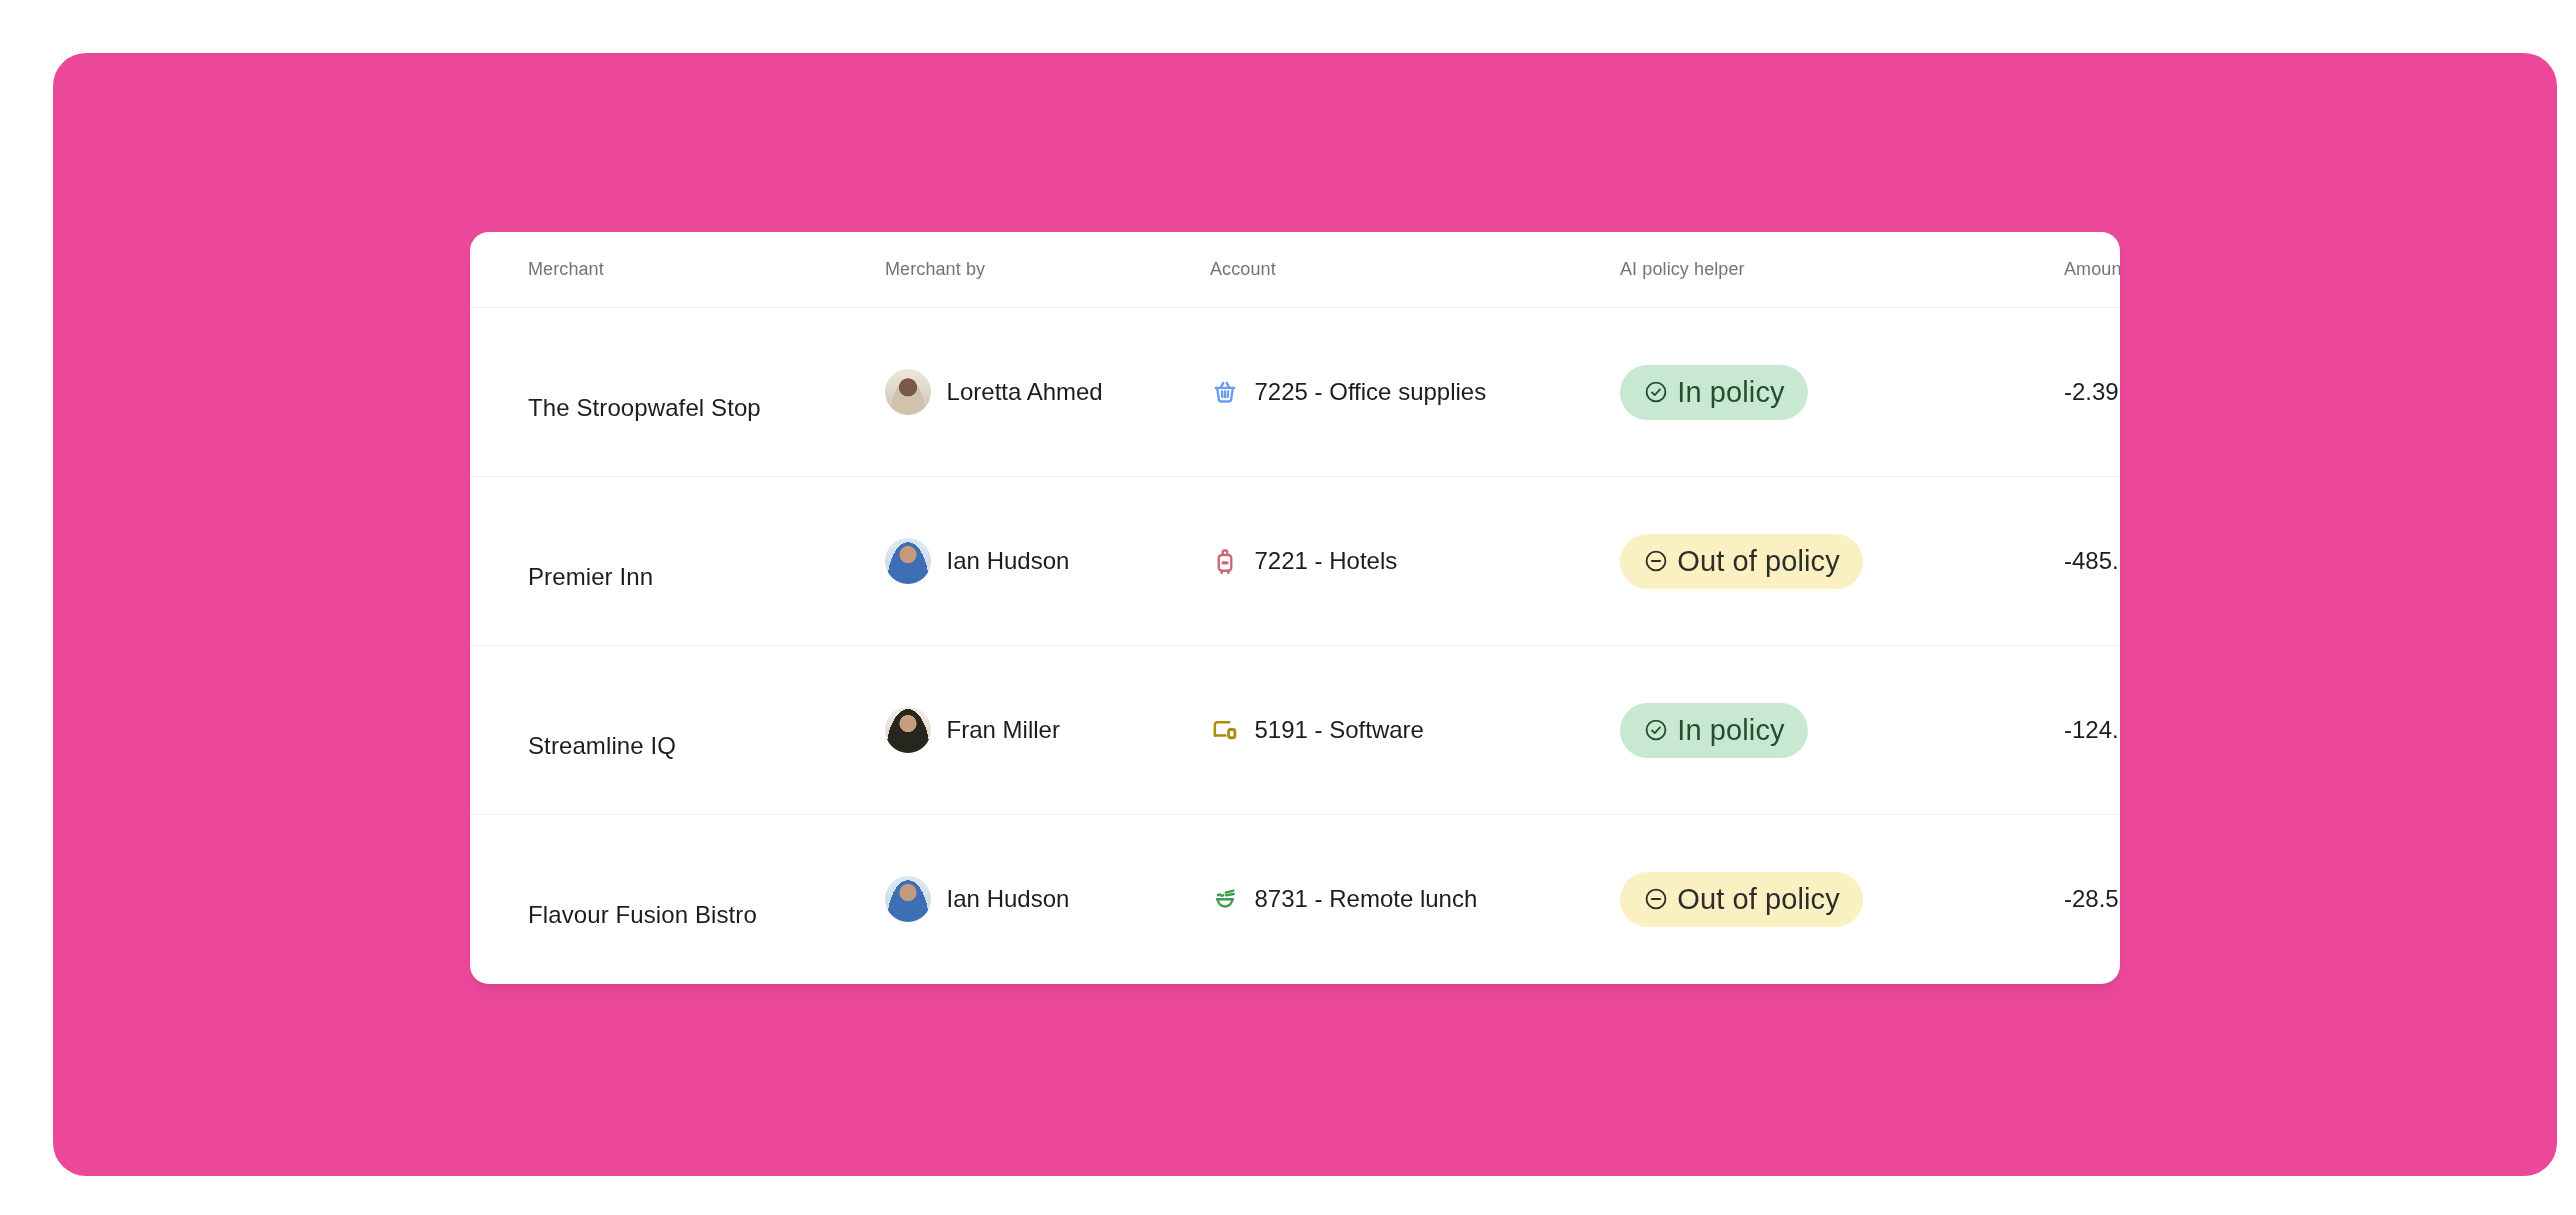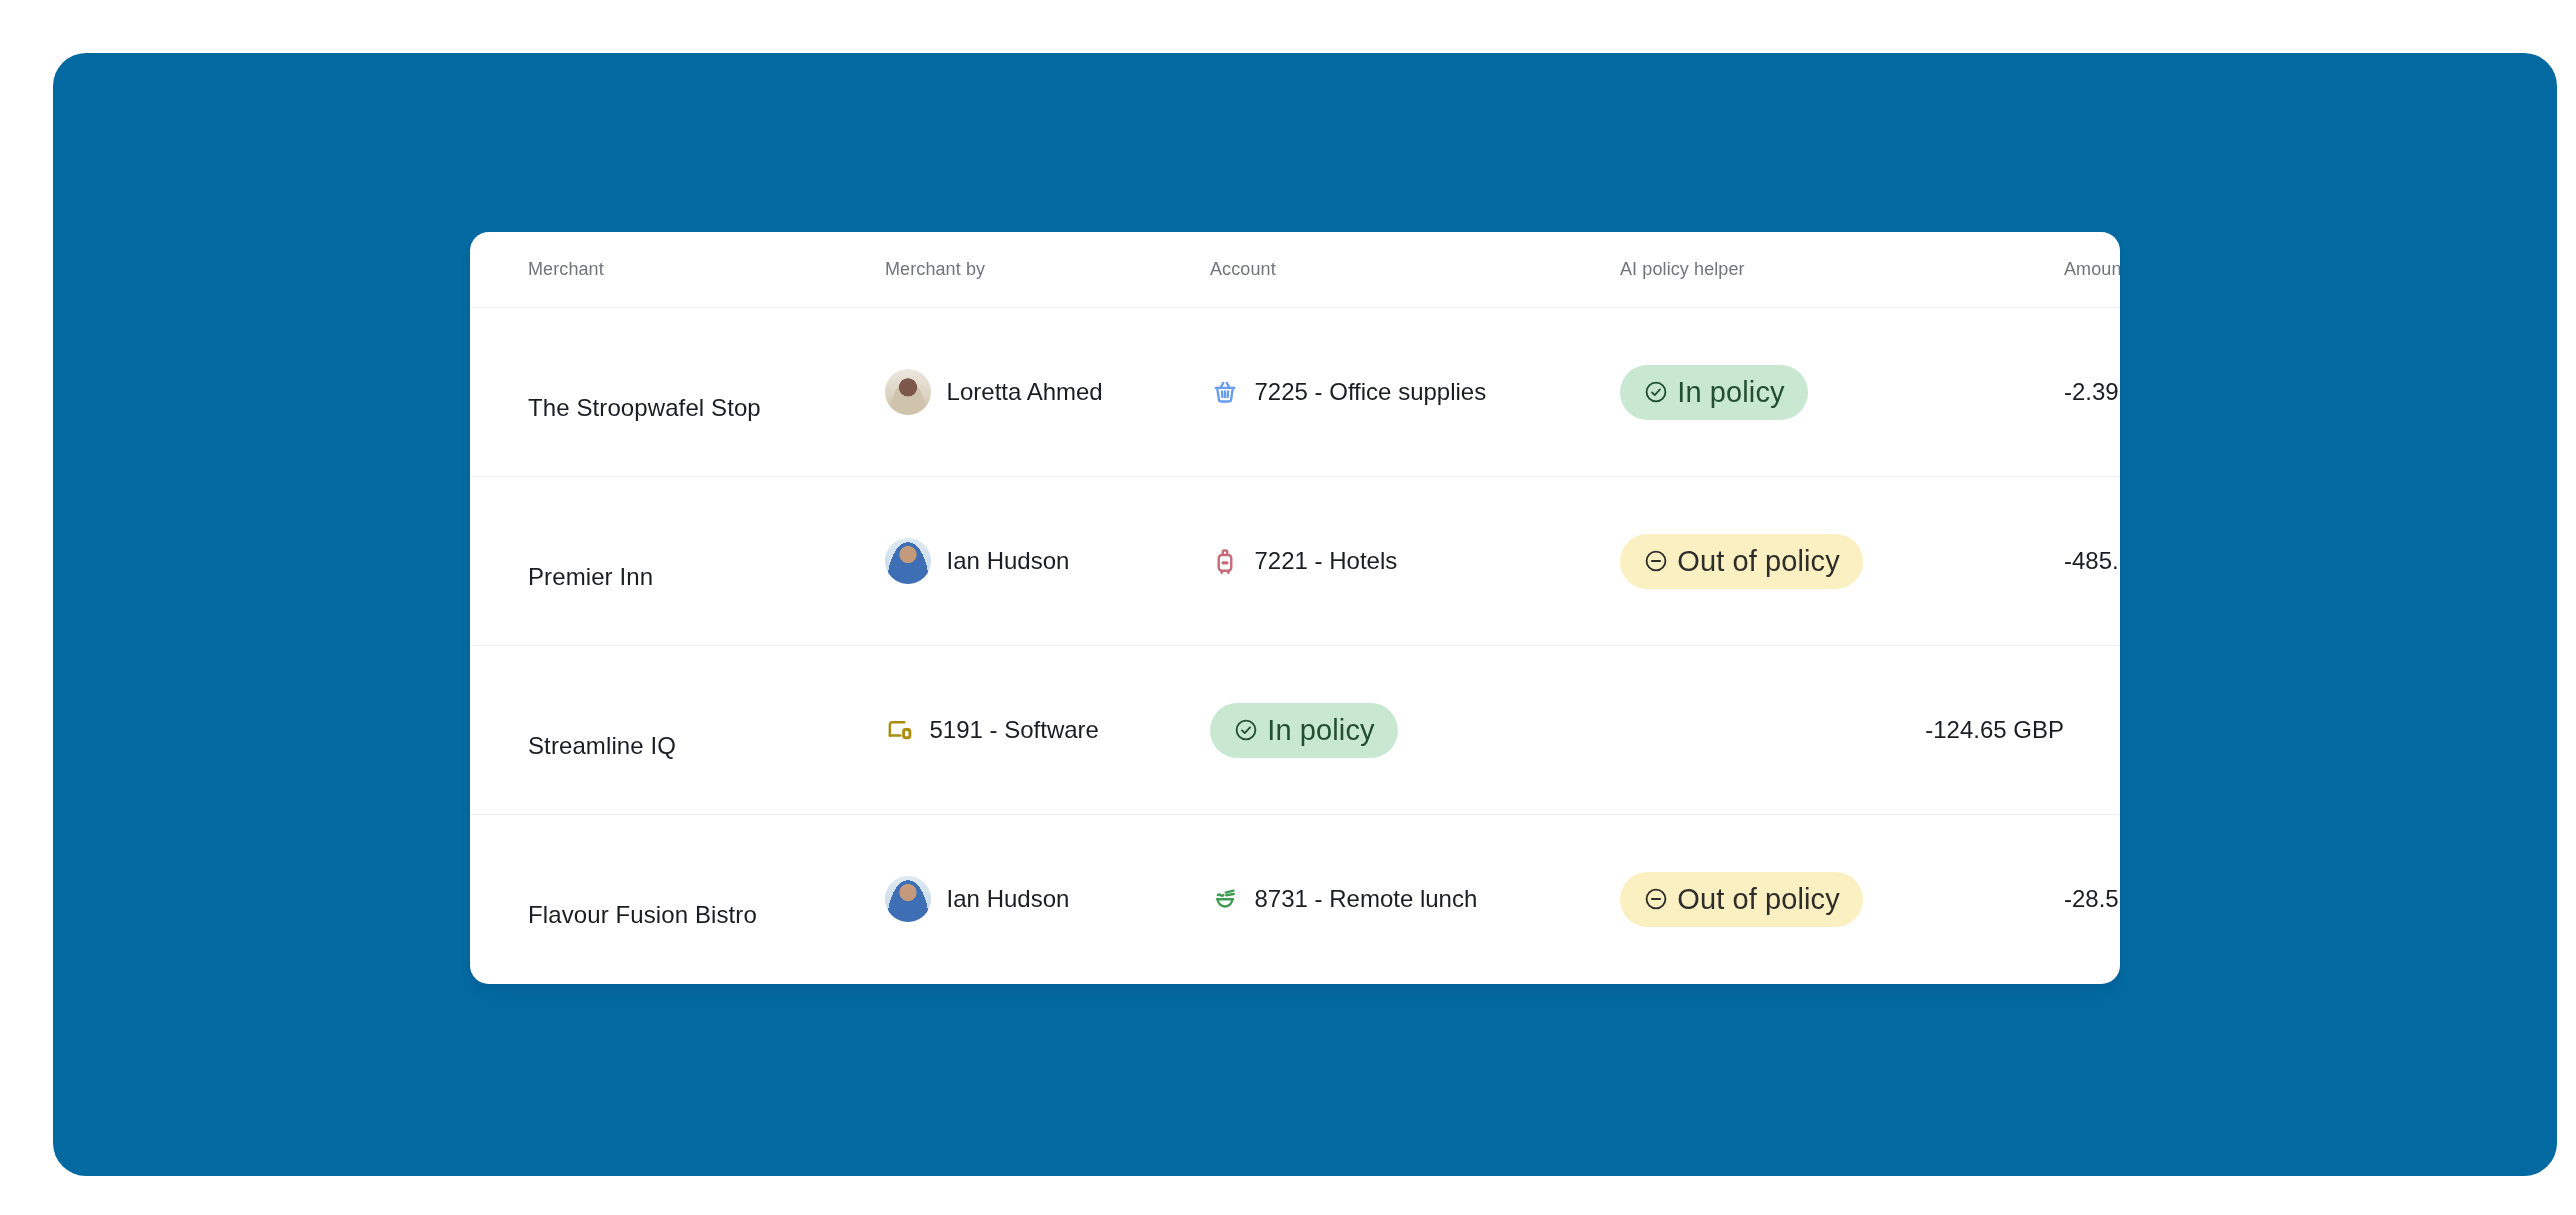--- a/index.html
+++ b/index.html
@@ -12,21 +12,21 @@
     background: #ffffff;
     font-family: "Liberation Sans", "DejaVu Sans", sans-serif;
     transform-origin: top left;
   }
 
   
   .page-card {
     position: absolute;
     left: 53px; top: 53px;
     width: 2504px; height: 1123px;
-    background: #0369a1;
+    background: #ec4899;
     border-radius: 33px;
   }
 
   
   .table-card {
     position: absolute;
     left: 417px; top: 179px;            
     width: 1650px; height: 752px;
     background: #ffffff;
     border-radius: 18.7px;
@@ -181,20 +181,24 @@
                 </svg>
               </span>
             <span>Out of policy</span>
           </span>
         </div>
         <div class="cell c-amount">-485.39 GBP</div>
       </div>
 
       <div class="trow">
         <div class="cell c-merchant">Streamline IQ</div>
+        <div class="cell c-purchaser">
+          <span class="avatar av-fran"></span>
+          <span>Fran Miller</span>
+        </div>
         <div class="cell c-account">
           <span class="aicon" style="color: rgb(171, 140, 13);">
               <svg viewBox="0 0 24 24" fill="none" stroke="currentColor" stroke-width="2" stroke-linecap="round" stroke-linejoin="round">
                 <path d="M3.9 16.4V7.7a1.9 1.9 0 0 1 1.9-1.9h9.6"></path>
                 <path d="M3.9 16.4h8.3"></path>
                 <rect x="14.9" y="11.6" width="5" height="6.6" rx="1.6" stroke-width="2.3"></rect>
               </svg>
             </span>
           <span>5191 - Software</span>
         </div>

